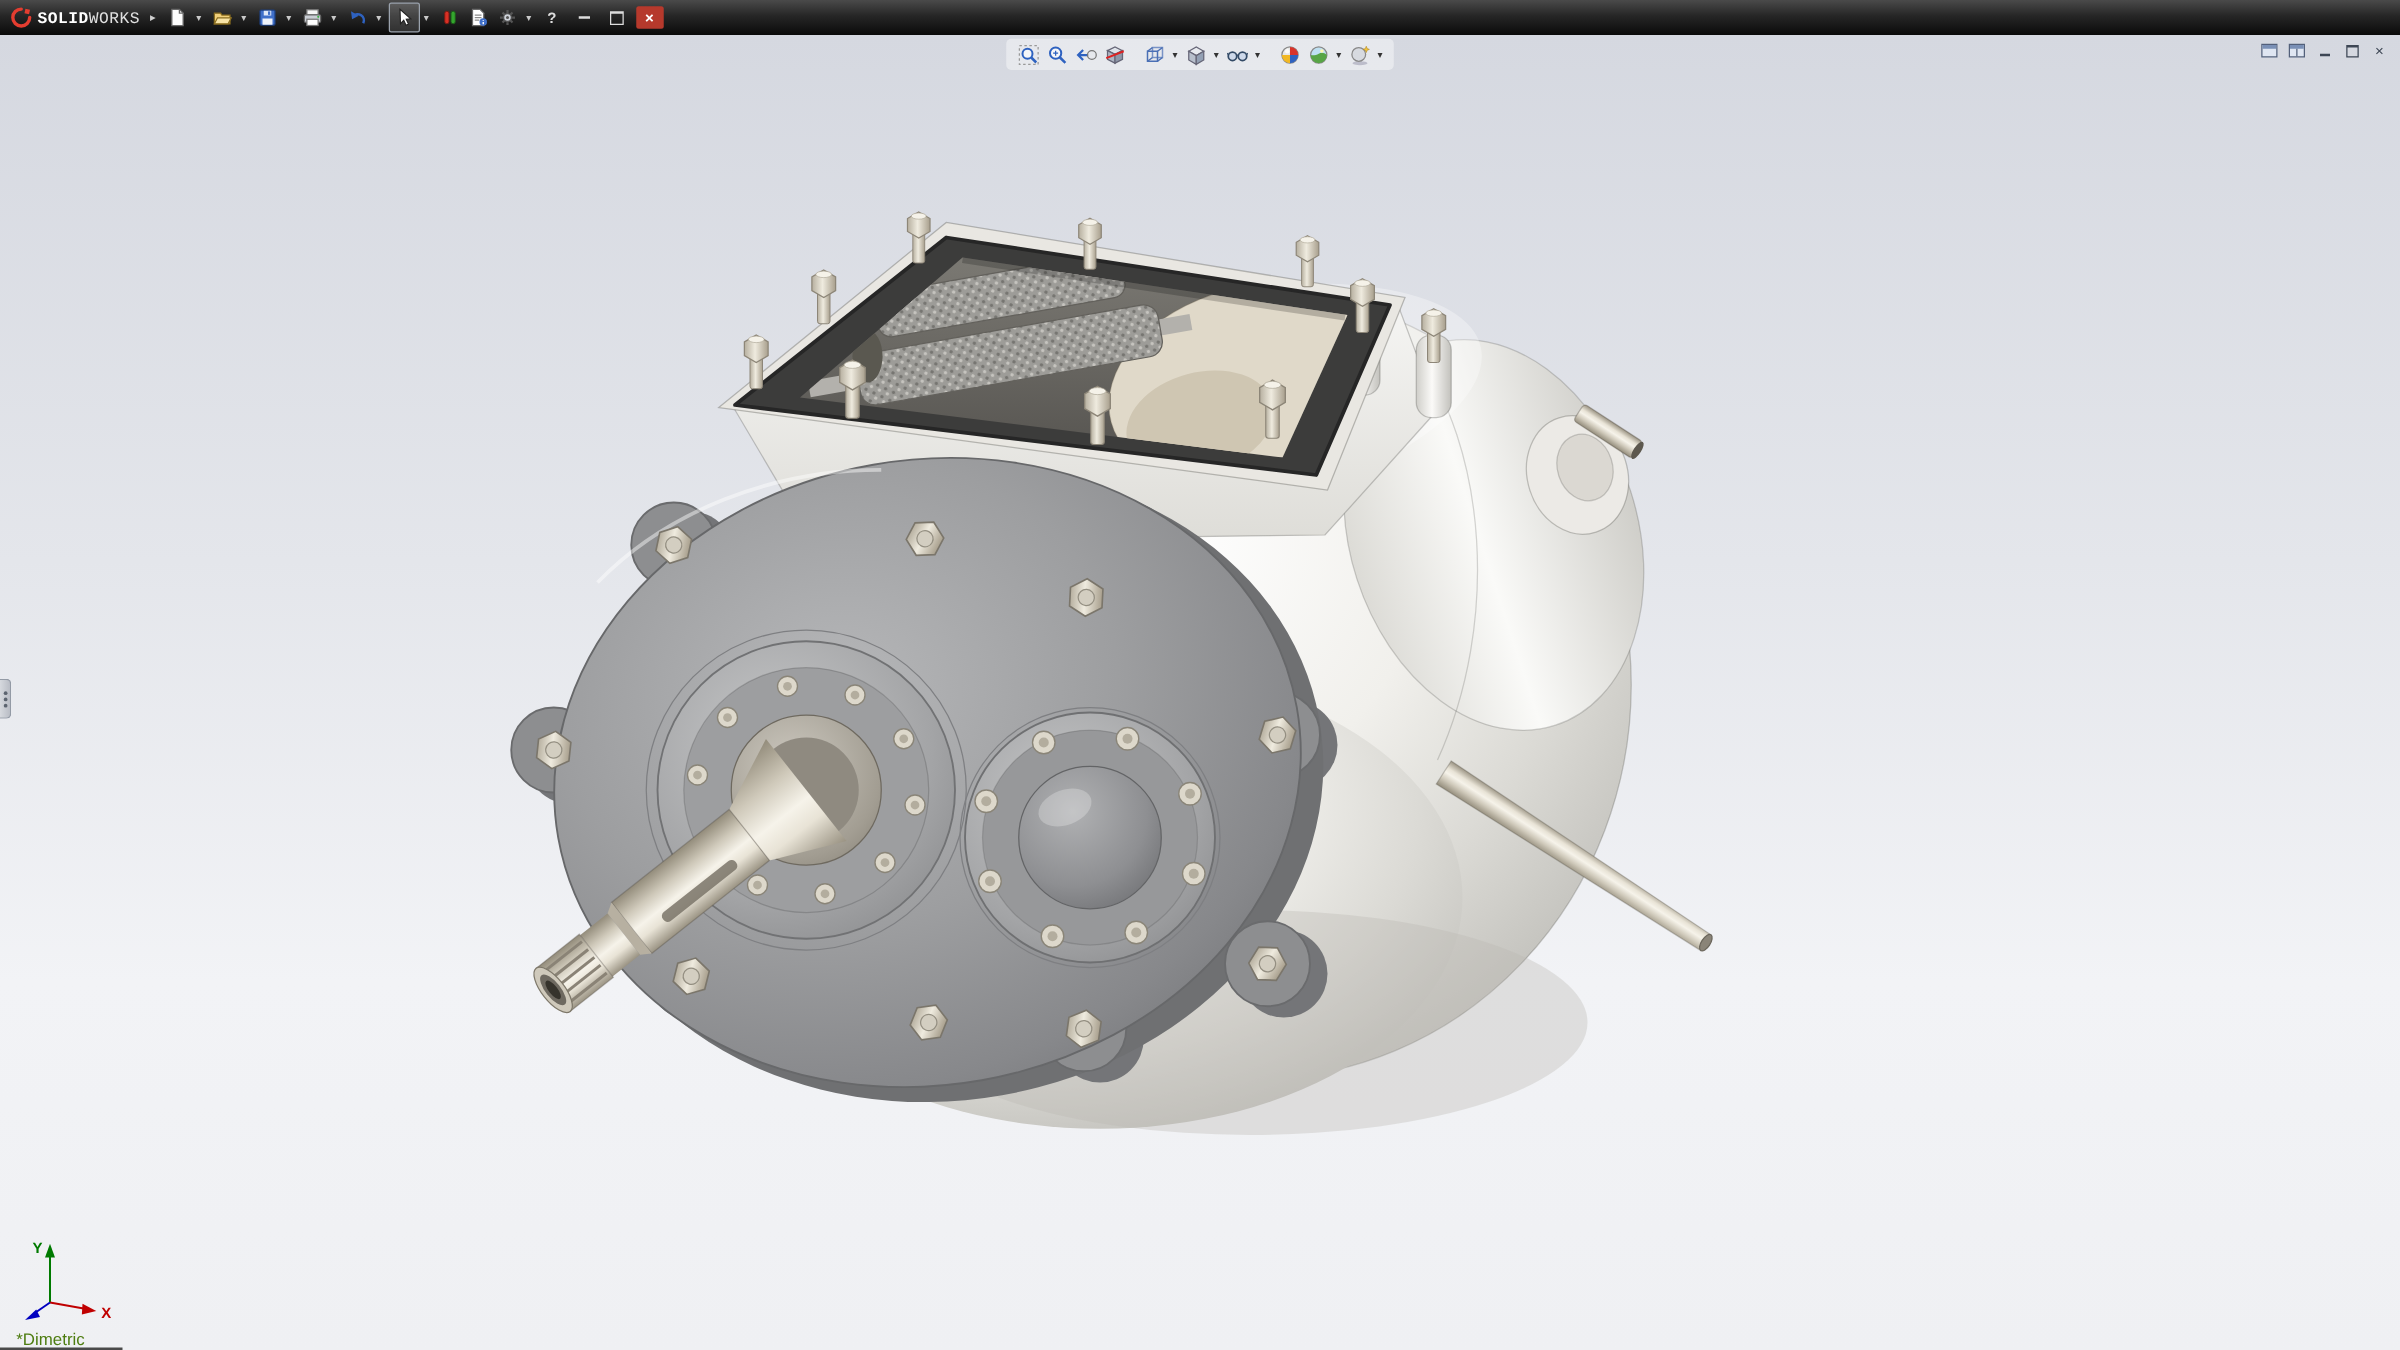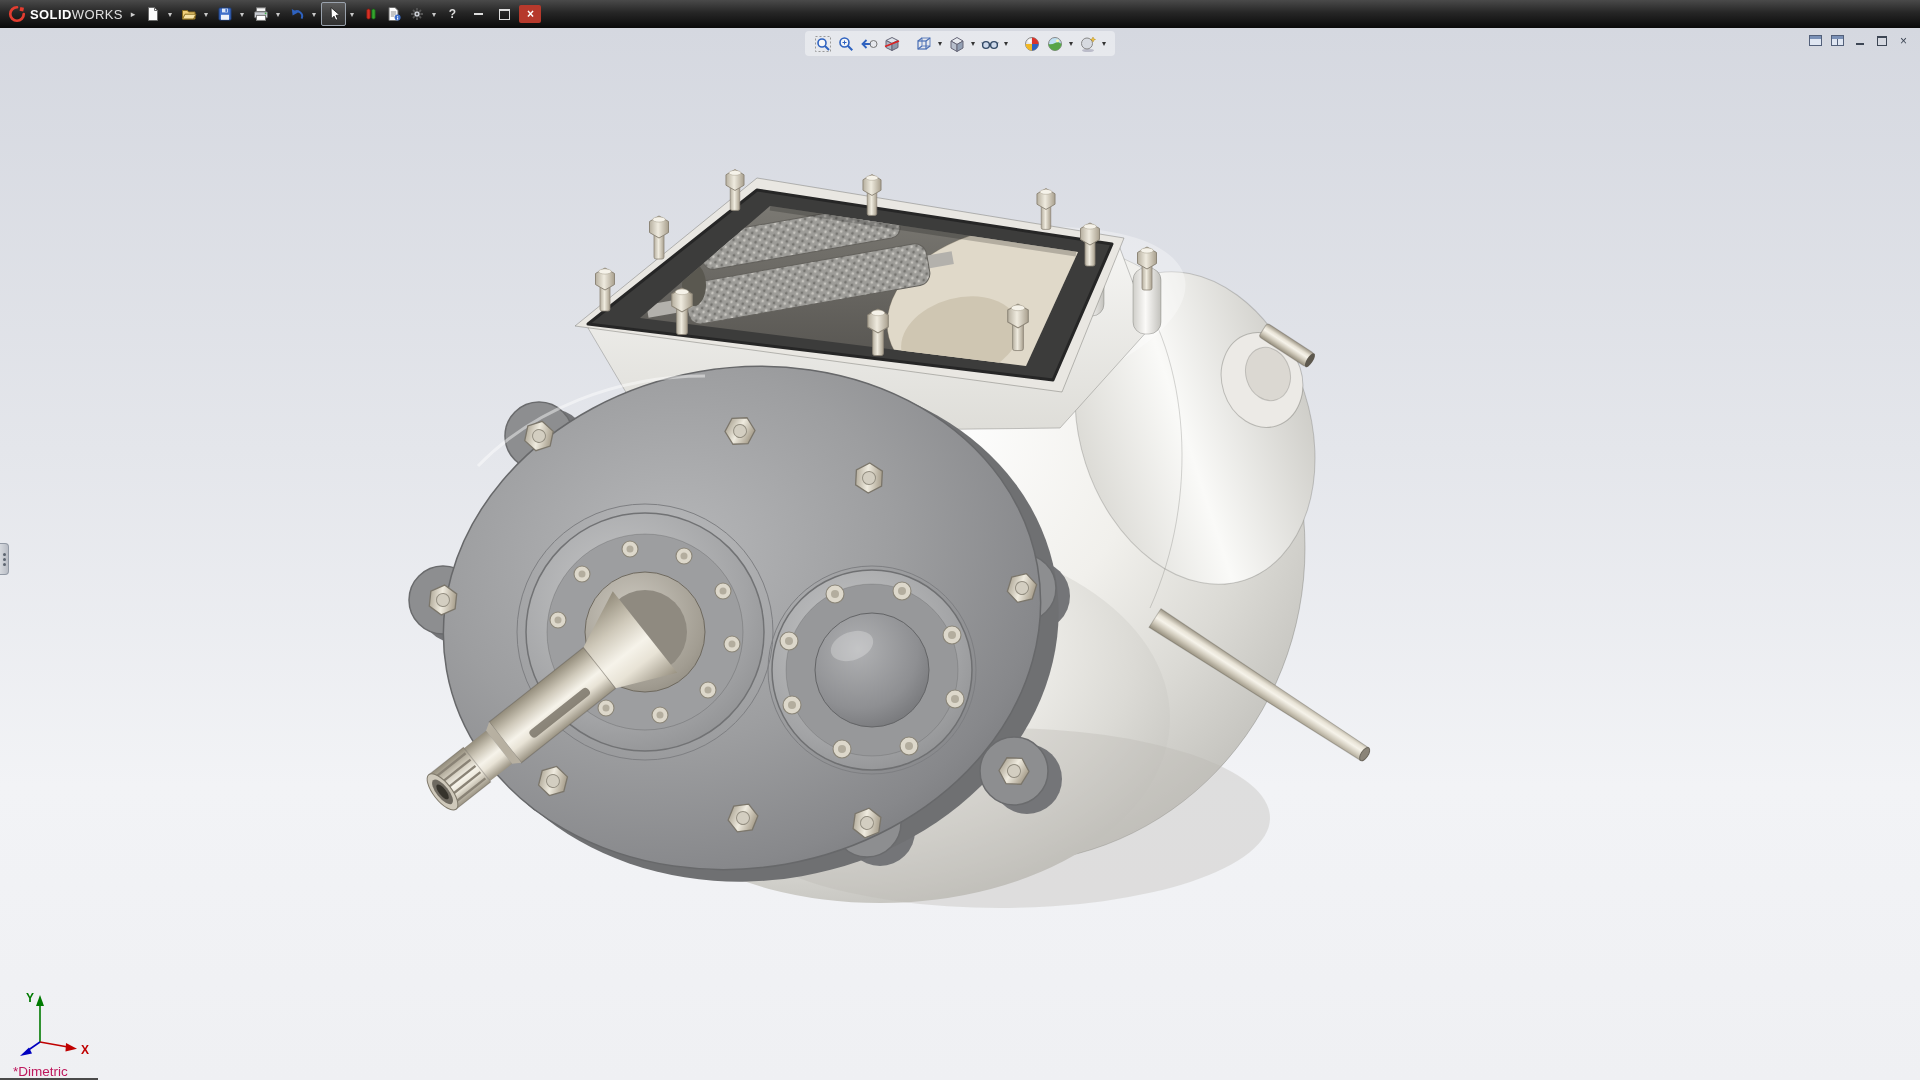--- a/index.html
+++ b/index.html
@@ -1,21 +1,21 @@
 <!DOCTYPE html>
 <html><head>
 <meta charset="utf-8">
 <style>
   html,body{margin:0;padding:0;width:1920px;height:1080px;overflow:hidden;
     font-family:"Liberation Sans",sans-serif;background:#fff;}
   
   .titlebar{position:absolute;top:0;left:0;width:1920px;height:28px;
     background:linear-gradient(#4a4a4a 0%,#262626 45%,#0a0a0a 100%);
     display:flex;align-items:center;color:#e5e5e5;font-size:12px;z-index:50;}
-  .brand{display:flex;align-items:center;gap:4px;padding:0 6px 0 8px;}
+  .brand{display:flex;align-items:center;gap:4px;padding:0 6px 0 8px;font-family:Liberation Mono, monospace;}
   .brand-text{font-size:13px;letter-spacing:.4px;color:#fff;white-space:nowrap;}
   .brand-bold{font-weight:700;}
   .brand-light{font-weight:400;color:#e0e0e0;}
   .flyout{color:#cfcfcf;font-size:9px;margin:0 6px 0 2px;}
   .qat{display:flex;align-items:center;}
   .tbtn{width:23px;height:22px;display:flex;align-items:center;justify-content:center;border-radius:2px;}
   .tbtn.active{border:1px solid #9aa2ad;background:rgba(255,255,255,.14);}
   .dd{width:11px;height:22px;display:flex;align-items:center;justify-content:center;
     color:#c9c9c9;font-size:8px;margin-right:2px;}
   .win-title{flex:1;text-align:center;color:#dadada;font-size:12px;}
@@ -45,21 +45,21 @@
   .dc-min{width:8px;height:2px;background:#3d4654;display:block;margin-top:6px;}
   .dc-restore{width:8px;height:7px;border:1px solid #3d4654;border-top-width:2px;display:block;}
   
   .splitter{position:absolute;left:0;top:515px;width:8px;height:30px;
     background:linear-gradient(90deg,#d6d9de,#b9bdc5);border:1px solid #939aa5;border-left:none;
     border-radius:0 4px 4px 0;z-index:20;display:flex;flex-direction:column;align-items:center;justify-content:center;gap:2px;}
   .splitter i{width:3px;height:3px;background:#5d6570;border-radius:50%;display:block;}
   
   .triad{position:absolute;left:10px;bottom:20px;z-index:15;}
   .triad text{font-family:"Liberation Sans",sans-serif;font-size:12px;font-weight:bold;}
-  .orientation-label{position:absolute;left:13px;bottom:1px;font-size:13.5px;color:#be185d;z-index:15;}
+  .orientation-label{position:absolute;left:13px;bottom:1px;font-size:13.5px;color:#4d7c0f;z-index:15;}
   .bottom-edge{position:absolute;left:0;bottom:0;width:98px;height:2px;background:#4a4a4a;z-index:14;}
 </style>
 </head>
 <body>
 
 <div class="titlebar">
   <div class="brand">
     <svg width="18" height="18" viewBox="0 0 24 24">
       <path d="M12 3a9 9 0 1 0 9 9" stroke="#e43d30" stroke-width="3.6" fill="none" stroke-linecap="round"></path>
       <rect x="16" y="3" width="5" height="5" fill="#e43d30" transform="rotate(12 18 5)"></rect>

